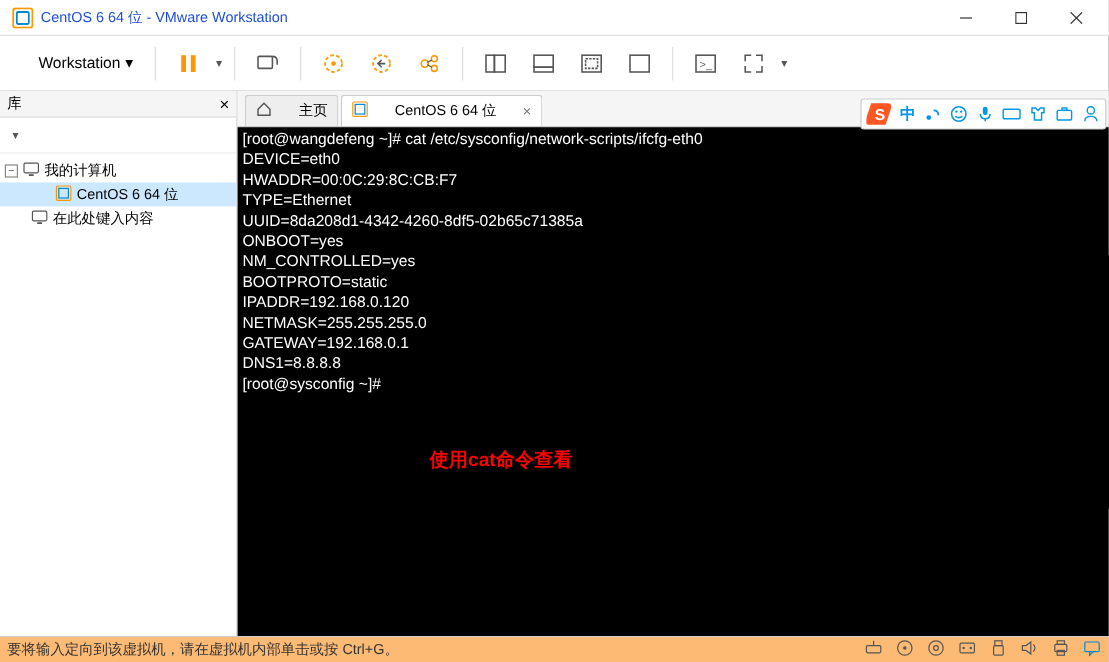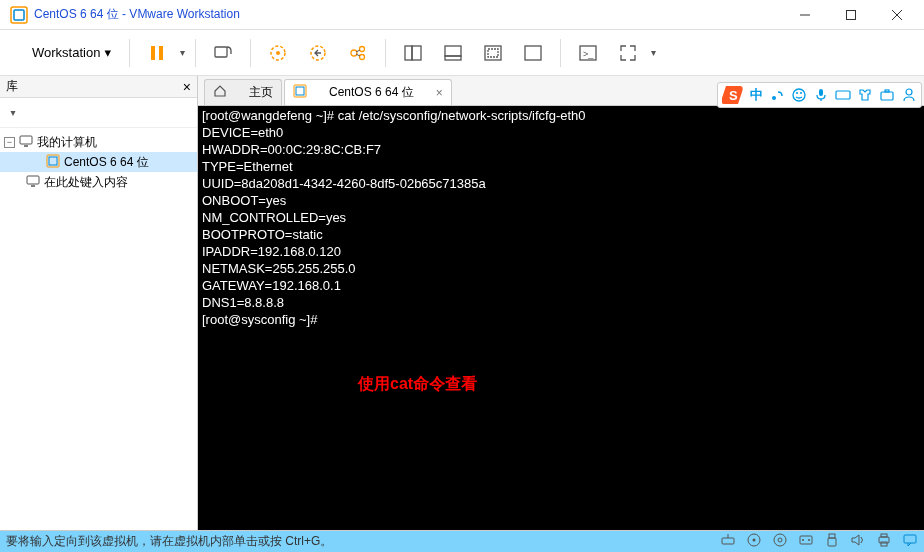--- a/index.html
+++ b/index.html
@@ -28,21 +28,21 @@
 .tree .indent1 { padding-left: 26px; }
 .tree .indent2 { padding-left: 46px; }
 .tree .toggle { width: 11px; height: 11px; border: 1px solid #888; font-size: 9px; line-height: 9px; text-align: center; color: #555; }
 .content { flex: 1; display: flex; flex-direction: column; position: relative; }
 .tabs { height: 30px; display: flex; align-items: flex-end; padding-left: 6px; gap: 2px; background: #f5f5f5; border-bottom: 1px solid #ccc; }
 .tab { height: 26px; display: flex; align-items: center; padding: 0 8px; gap: 22px; font-size: 12px; background: #fff; border: 1px solid #ccc; border-bottom: none; border-radius: 3px 3px 0 0; }
 .tab.inactive { background: #eee; }
 .tab .close-x { font-size: 12px; color: #777; }
 .terminal { flex: 1; background: #000; color: #fff; font-family: "Consolas", "Courier New", monospace; font-size: 13px; padding: 2px 4px; white-space: pre; overflow: hidden; position: relative; line-height: 16px; }
 .terminal .annotation { color: #ff0000; font-family: "Microsoft YaHei", sans-serif; font-size: 16px; font-weight: bold; position: absolute; left: 160px; top: 270px; }
-.statusbar { height: 22px; display: flex; align-items: center; padding: 0 6px; font-size: 12px; border-top: 1px solid #ccc; background: #7dd3fc; }
+.statusbar { height: 22px; display: flex; align-items: center; padding: 0 6px; font-size: 12px; border-top: 1px solid #ccc; background: #fdba74; }
 .statusbar .msg { flex: 1; color: #333; }
 .statusbar .icons { display: flex; gap: 10px; align-items: center; }
 .statusbar .icons svg { width: 16px; height: 16px; }
 .ime-bar { position: absolute; top: 82px; right: 2px; height: 26px; background: #fff; border: 1px solid #ccc; border-radius: 3px; display: flex; align-items: center; gap: 6px; padding: 0 4px; z-index: 10; }
 .ime-bar .s-logo { width: 22px; height: 22px; }
 .ime-bar .zh { color: #0099e5; font-size: 13px; font-weight: bold; }
 .ime-bar .ic { width: 16px; height: 16px; }
 </style>
 </head>
 <body>

